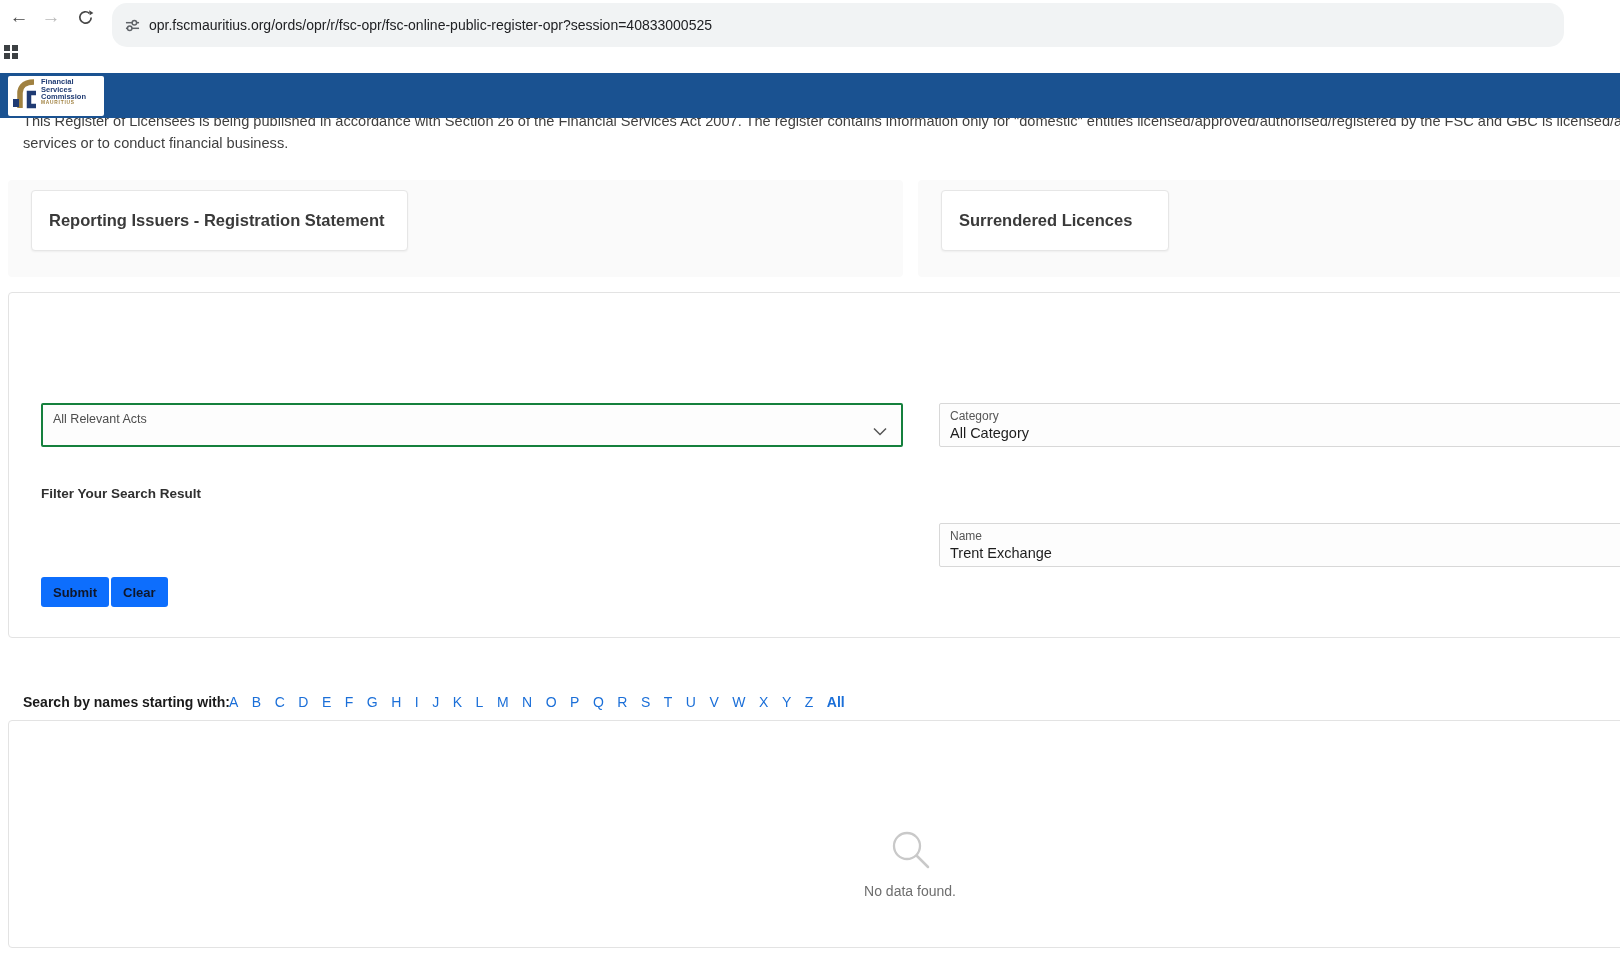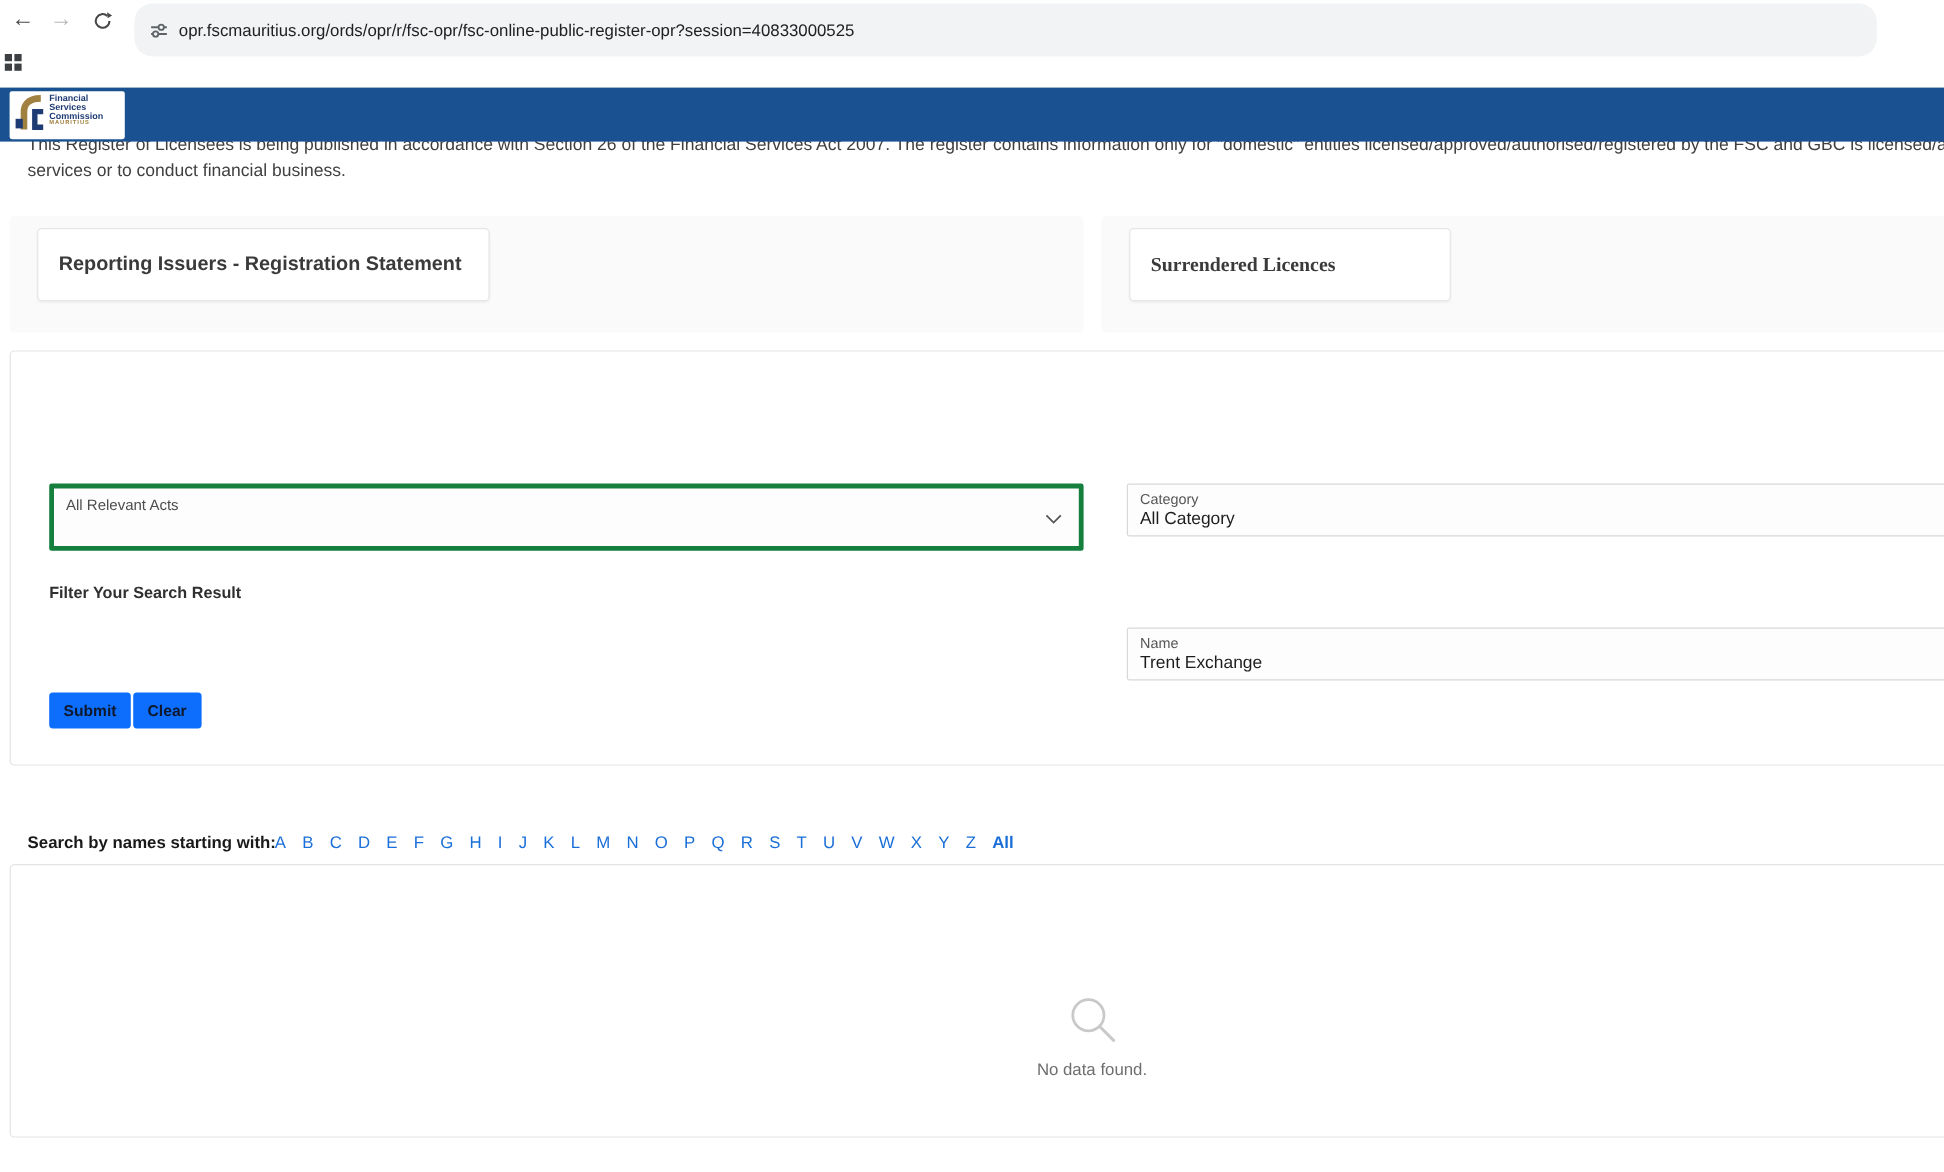--- a/index.html
+++ b/index.html
@@ -47,21 +47,21 @@
   .nav-card{position:absolute;height:61px;background:#fff;border:1px solid #E6E6E6;border-radius:4px;
     box-shadow:0 1px 2px rgba(0,0,0,.05);display:flex;align-items:center;padding-left:17px;
     font-size:16.5px;font-weight:bold;color:#3A3A3A;cursor:pointer;}
 
   
   #search-panel{position:absolute;left:8px;top:292px;width:1804px;height:346px;background:#fff;
     border:1px solid var(--border-light);border-radius:4px;}
   #search-title-bar{position:absolute;left:32px;top:33px;width:400px;height:37px;background:var(--bar-blue);
     border-radius:2px;display:flex;align-items:center;padding-left:12px;
     font-size:15px;color:var(--gold);}
-  .combo{position:absolute;height:56px;background:#FAFAFA;border:4px solid #15803d;border-radius:2px;cursor:pointer;}
+  .combo{position:absolute;height:44px;background:#FAFAFA;border:2px solid #15803d;border-radius:2px;cursor:pointer;}
   .combo .combo-label{position:absolute;left:10px;top:7px;font-size:12.5px;color:#4D4D4D;}
   .combo .chev{position:absolute;right:14px;top:17px;}
   .field{position:absolute;height:44px;background:#FDFDFD;border:1px solid #D8D8D8;border-radius:2px;cursor:text;}
   .field .field-label{position:absolute;left:10px;top:5px;font-size:12px;color:#565656;}
   .field .field-value{position:absolute;left:10px;top:21px;font-size:14.5px;color:#1D1D1D;}
   #filter-heading{position:absolute;left:32px;top:193px;font-size:13.5px;font-weight:bold;color:#303030;}
   .btn{position:absolute;top:284px;height:30px;background:var(--button-blue);color:#0f172a;border:none;
     border-radius:3px;font-size:13px;font-weight:bold;font-family:inherit;cursor:pointer;padding:0 12px;}
 
   
@@ -124,21 +124,21 @@
       <div class="m">MAURITIUS</div>
     </div>
   </div>
 </div>
 
 <div class="card-panel" style="left:8px;width:895px;"></div>
 <div class="card-panel" style="left:918px;width:894px;"></div>
 <div class="nav-card" style="left:31px;top:190px;width:377px;text-align:right;">
   <span>Reporting Issuers - Registration Statement</span>
 </div>
-<div class="nav-card" style="left:941px;top:190px;width:268px;font-family:Liberation Serif, serif;">
+<div class="nav-card" style="left:941px;top:190px;width:228px;">
   <span>Surrendered Licences</span>
 </div>
 
 <div id="search-panel">
 
   <div class="combo" style="left:32px;top:110px;width:862px;background:#FDFDFD;">
     <span class="combo-label">All Relevant Acts</span>
     <span class="chev">
       <svg width="14" height="9" viewBox="0 0 14 9">
           <polyline points="1,1.5 7,7.5 13,1.5" fill="none" stroke="#555" stroke-width="1.5"></polyline>

